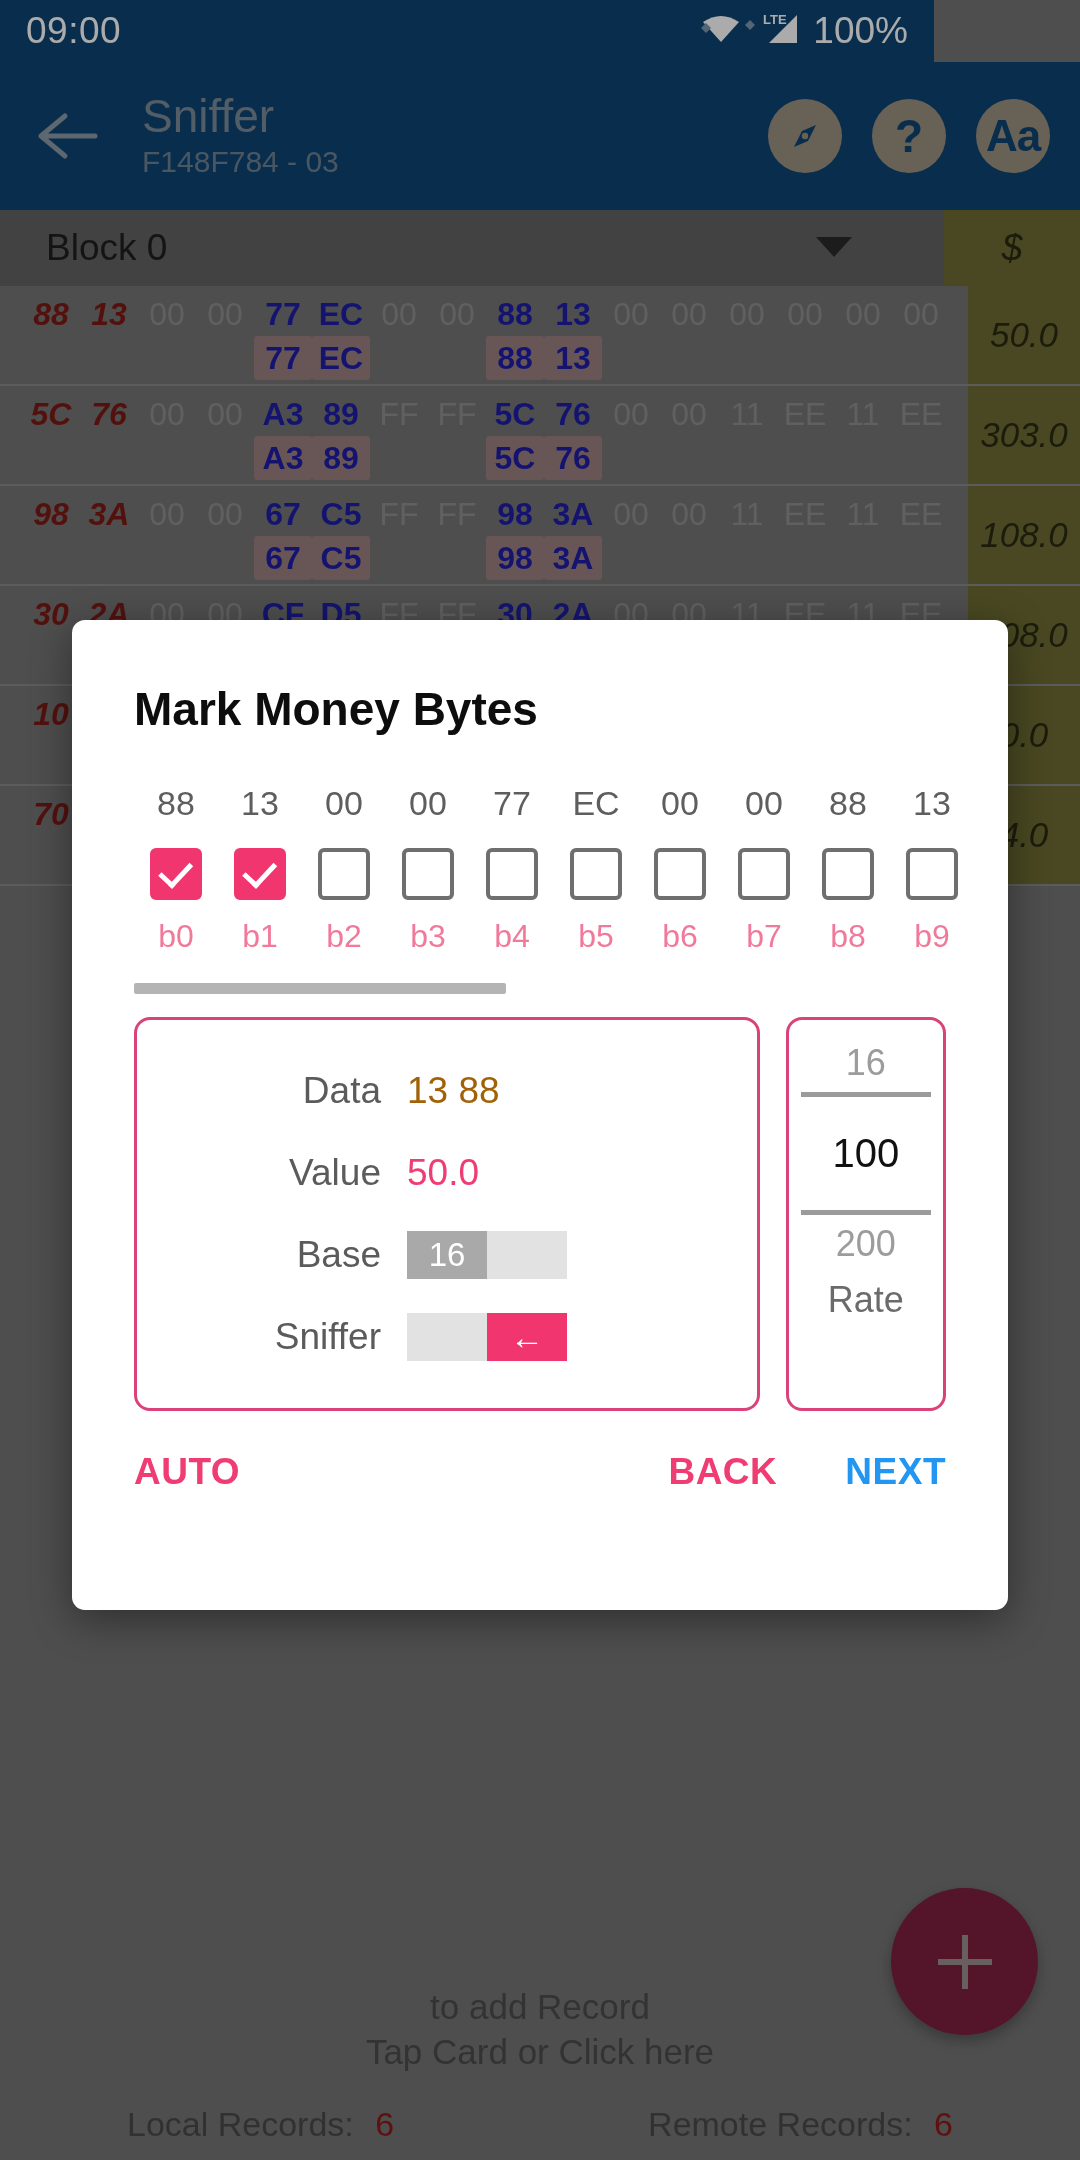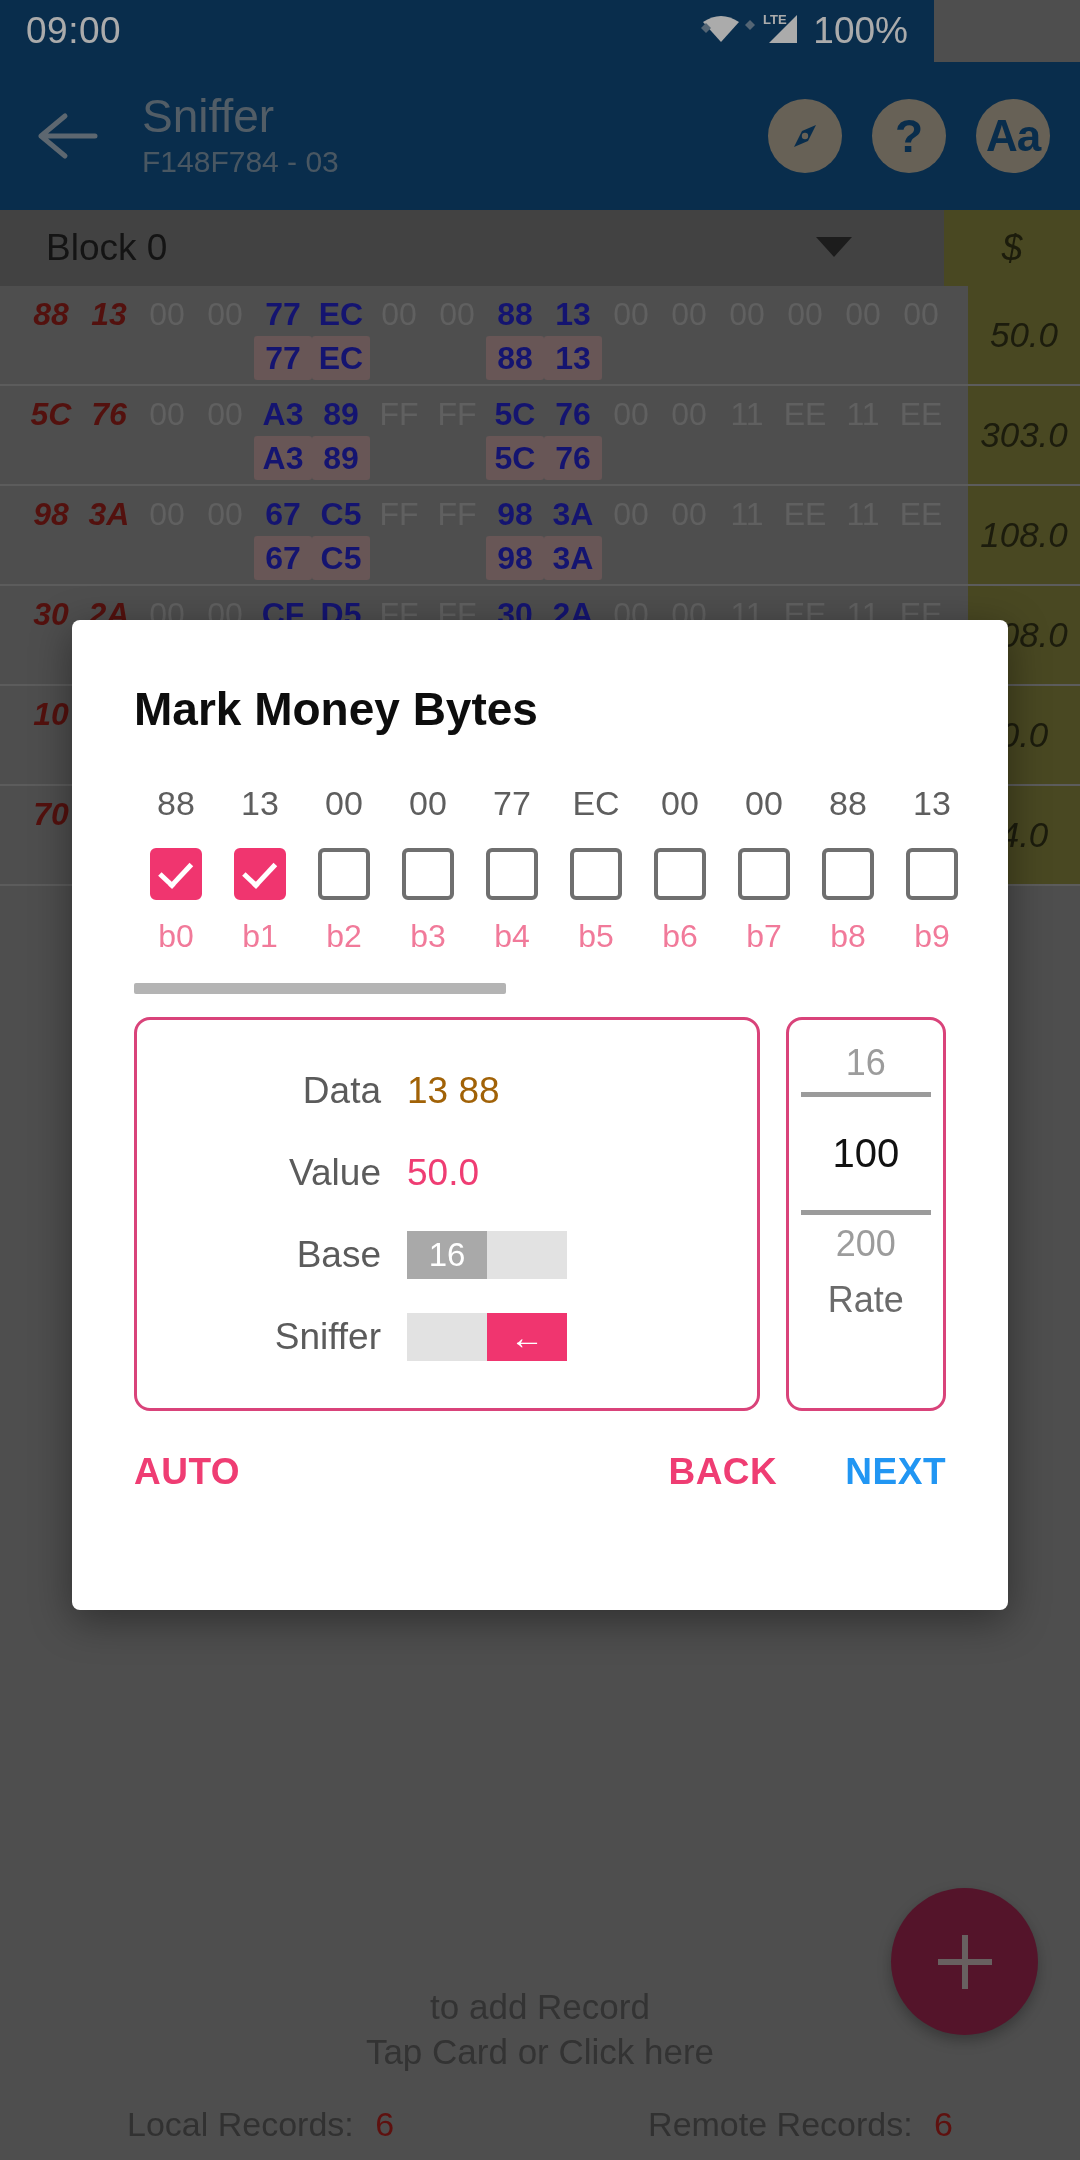--- a/index.html
+++ b/index.html
@@ -94,21 +94,21 @@
   }
   .fab .plus:before { left: 24px; top: 0; width: 6px; height: 54px; }
   .fab .plus:after  { top: 24px; left: 0; height: 6px; width: 54px; }
 
   
   .scrim { position:absolute; inset:0; background: rgba(0,0,0,.33); }
 
   
   .dialog {
     position: absolute; left: 72px; top: 620px; width: 936px; height: 990px;
-    background: #fff; border-radius: 8px; box-shadow: 0 10px 40px rgba(0,0,0,.4);
+    background: #fff; border-radius: 13px; box-shadow: 0 10px 40px rgba(0,0,0,.4);
     padding: 0 0; overflow: hidden;
   }
   .dlg-title { font-size: 46px; font-weight: 700; color: #0d0d0d; padding: 62px 0 0 62px; }
 
   .byte-scroller { position: relative; margin-top: 48px; padding-left: 62px; width: 936px; overflow: hidden; }
   .byte-grid { display: flex; }
   .byte-col { width: 84px; display: flex; flex-direction: column; align-items: center; }
   .byte-hex { font-size: 34px; color: #5e5e5e; height: 48px; }
   .byte-box {
     margin-top: 16px; width: 52px; height: 52px; border: 4px solid #6f6f6f; border-radius: 6px;

